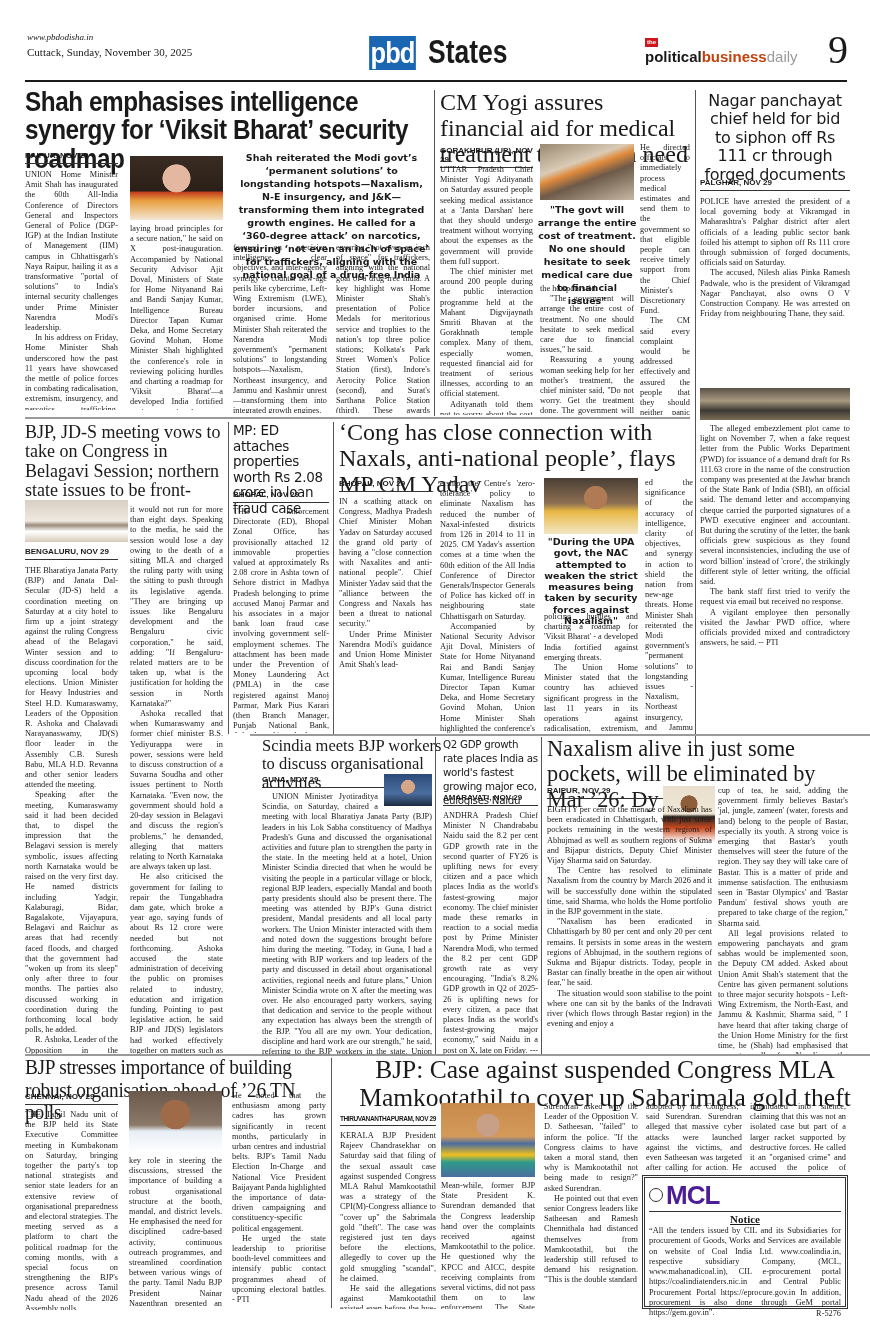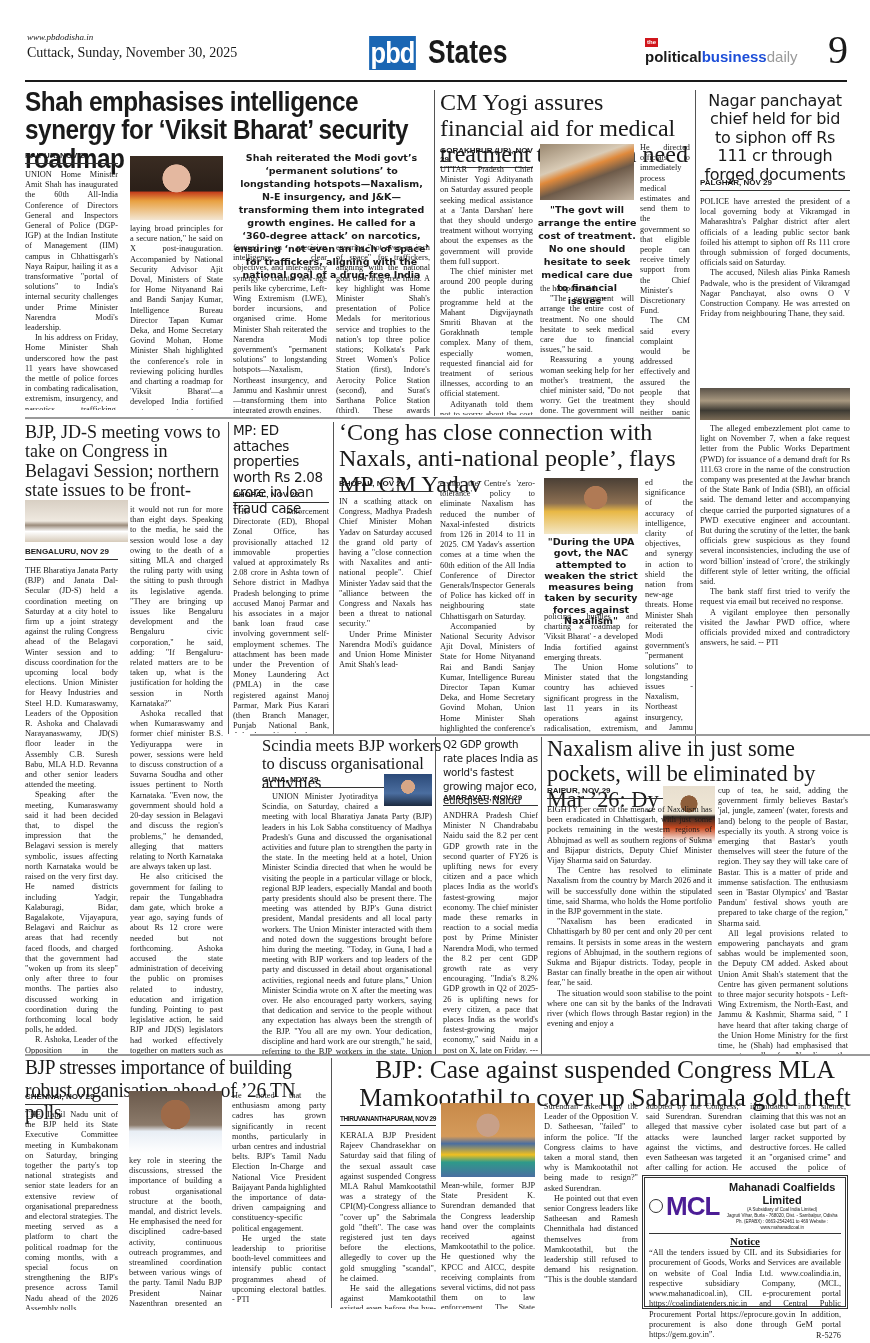--- a/index.html
+++ b/index.html
@@ -1,24 +1,24 @@
 <!DOCTYPE html>
 <html><head>
 <meta charset="utf-8">
 <style>
   *{box-sizing:border-box;margin:0;padding:0}
   body{width:870px;height:1343px;background:#fff;font-family:"Liberation Serif",serif;color:#1a1a1a;position:relative;overflow:hidden}
   .abs{position:absolute}
   .mast-left{left:27px;top:30px;font-style:italic;font-size:9px;line-height:15px}
-  .mast-left div:last-child{font-style:normal;font-size:14px}
+  .mast-left div:last-child{font-style:normal;font-size:11px}
   .pbd-logo{left:365px;top:36px;width:55px;height:34px;background:#1a66b3;color:#fff;font-family:"Liberation Sans",sans-serif;font-weight:bold;font-size:30px;line-height:34px;text-align:center;letter-spacing:-1px;transform:scaleX(.85)}
   .section{left:428px;top:32px;font-family:"Liberation Sans",sans-serif;font-weight:bold;font-size:34px;transform:scaleX(.78);transform-origin:left}
   .brand{left:645px;top:38px;font-family:"Liberation Sans",sans-serif;font-weight:bold;font-size:15px}
   .brand .the{display:block;background:#d0161c;color:#fff;font-size:6px;width:13px;height:9px;line-height:9px;text-align:center;margin-bottom:1px}
-  .brand .b{color:#1d4ed8}.brand .d{color:#9a9a9a;font-weight:normal}
+  .brand .b{color:#c2410c}.brand .d{color:#9a9a9a;font-weight:normal}
   .page-no{left:828px;top:28px;font-size:40px;line-height:44px}
   .rule{background:#1a1a1a}
   .vrule{background:#555;width:1px}
   .grey{background:#9a9a9a}
   .h-sans{font-family:"Liberation Sans",sans-serif;font-weight:bold;letter-spacing:-.5px;line-height:1.05}
   .h-serif{font-family:"Liberation Serif",serif;line-height:1.08}
   .h-cond{font-family:"DejaVu Sans",sans-serif;font-weight:normal;line-height:1.15;letter-spacing:-.3px}
   .dateline{font-family:"Liberation Sans",sans-serif;font-weight:bold;font-size:8px;border-bottom:1px solid #333;padding-bottom:3px}
   .body{font-size:8.3px;line-height:10.2px;text-align:justify;hyphens:auto;overflow:hidden}
   .body p{text-indent:10px}
@@ -241,23 +241,17 @@
   <p style="text-indent:0">adopted by the Congress," said Surendran. Surendran alleged that massive cyber attacks were launched against the victims, and even Satheesan was targeted after calling for action. He said many girls were</p>
 </div>
 <div class="abs body" style="left:750px;top:1102px;width:96px;height:72px">
   <p style="text-indent:0">intimidated into silence, claiming that this was not an isolated case but part of a larger racket supported by destructive forces. He called it an "organised crime" and accused the police of deliberate delay.</p>
 </div>
 
 <div class="abs ad" style="left:642px;top:1175px;width:206px;height:134px">
   <div style="display:flex;align-items:center;border-bottom:1px solid #333;padding-bottom:2px">
     <div style="width:14px;height:14px;border:1px solid #333;border-radius:50%;margin-right:3px"></div>
     <div class="ad-logo">MCL</div>
-    <div style="flex:1;margin-left:4px">
-      <div class="ad-title">Mahanadi Coalfields Limited</div>
-      <div class="ad-small">(A Subsidiary of Coal India Limited)</div>
-      <div class="ad-small">Jagruti Vihar, Burla - 768020, Dist. - Sambalpur, Odisha</div>
-      <div class="ad-small">Ph. (EPABX) : 0663-2542461 to 469    Website : www.mahanadicoal.in</div>
-    </div>
   </div>
   <div class="notice">Notice</div>
   <div style="text-align:justify;font-size:8.3px;line-height:10.3px">“All the tenders issued by CIL and its Subsidiaries for procurement of Goods, Works and Services are available on website of Coal India Ltd. www.coalindia.in, respective subsidiary Company, (MCL, www.mahanadicoal.in), CIL e-procurement portal https://coalindiatenders.nic.in and Central Public Procurement Portal https://eprocure.gov.in In addition, procurement is also done through GeM portal https://gem.gov.in”.</div>
   <div style="text-align:right;font-size:8.3px;line-height:10px;margin-top:-10px">R-5276</div>
 </div>
 
 </body></html>

